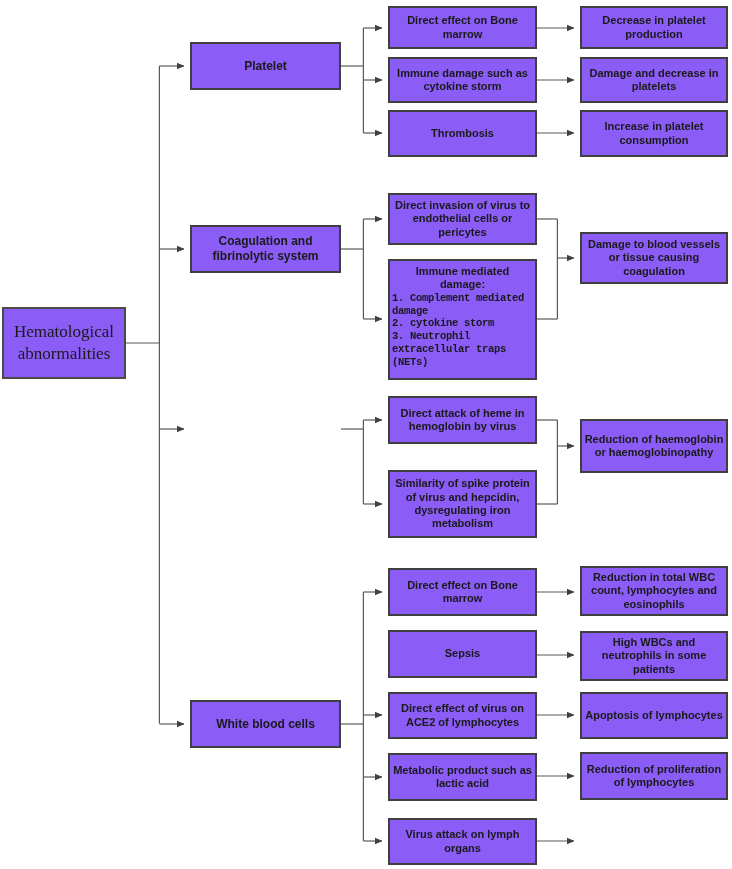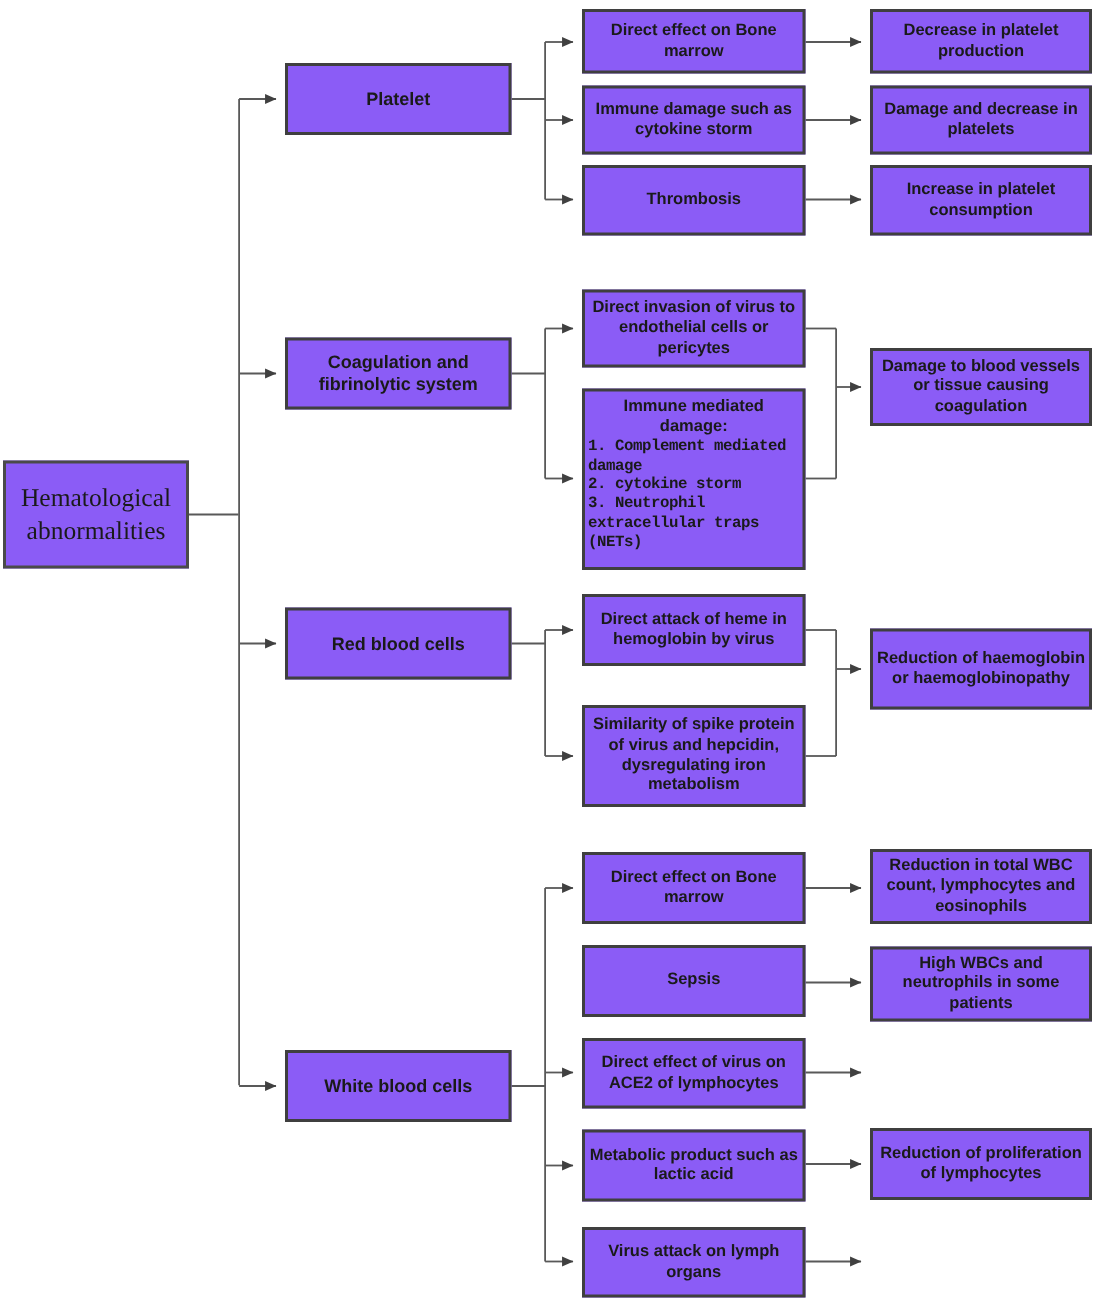--- a/index.html
+++ b/index.html
@@ -86,21 +86,20 @@
       <path d="M537 715 H574"></path>
       <path d="M537 776 H574"></path>
       <path d="M537 841 H574"></path>
     </g>
   </svg>
 
   <div class="node root" style="left:2px;top:307px;width:124px;height:72px">Hematological abnormalities</div>
 
   <div class="node cat" style="left:190px;top:42px;width:151px;height:48px">Platelet</div>
   <div class="node cat" style="left:190px;top:225px;width:151px;height:48px">Coagulation and fibrinolytic system</div>
-  <div class="node cat" style="left:190px;top:405px;width:151px;height:48px">Red blood cells</div>
   <div class="node cat" style="left:190px;top:700px;width:151px;height:48px">White blood cells</div>
 
   <div class="node" style="left:388px;top:6px;width:149px;height:43px">Direct effect on Bone marrow</div>
   <div class="node" style="left:388px;top:57px;width:149px;height:46px">Immune damage such as cytokine storm</div>
   <div class="node" style="left:388px;top:110px;width:149px;height:47px">Thrombosis</div>
 
   <div class="node" style="left:580px;top:6px;width:148px;height:43px">Decrease in platelet production</div>
   <div class="node" style="left:580px;top:57px;width:148px;height:46px">Damage and decrease in platelets</div>
   <div class="node" style="left:580px;top:110px;width:148px;height:47px">Increase in platelet consumption</div>
 
@@ -120,15 +119,16 @@
   <div class="node" style="left:580px;top:419px;width:148px;height:54px">Reduction of haemoglobin or haemoglobinopathy</div>
 
   <div class="node" style="left:388px;top:568px;width:149px;height:48px">Direct effect on Bone marrow</div>
   <div class="node" style="left:388px;top:630px;width:149px;height:48px">Sepsis</div>
   <div class="node" style="left:388px;top:692px;width:149px;height:47px">Direct effect of virus on ACE2 of lymphocytes</div>
   <div class="node" style="left:388px;top:753px;width:149px;height:48px">Metabolic product such as lactic acid</div>
   <div class="node" style="left:388px;top:818px;width:149px;height:47px">Virus attack on lymph organs</div>
 
   <div class="node" style="left:580px;top:566px;width:148px;height:50px">Reduction in total WBC count, lymphocytes and eosinophils</div>
   <div class="node" style="left:580px;top:631px;width:148px;height:50px">High WBCs and neutrophils in some patients</div>
+  <div class="node" style="left:580px;top:692px;width:148px;height:47px">Apoptosis of lymphocytes</div>
   <div class="node" style="left:580px;top:752px;width:148px;height:48px">Reduction of proliferation of lymphocytes</div>
 
 </div>
 
 </body></html>

